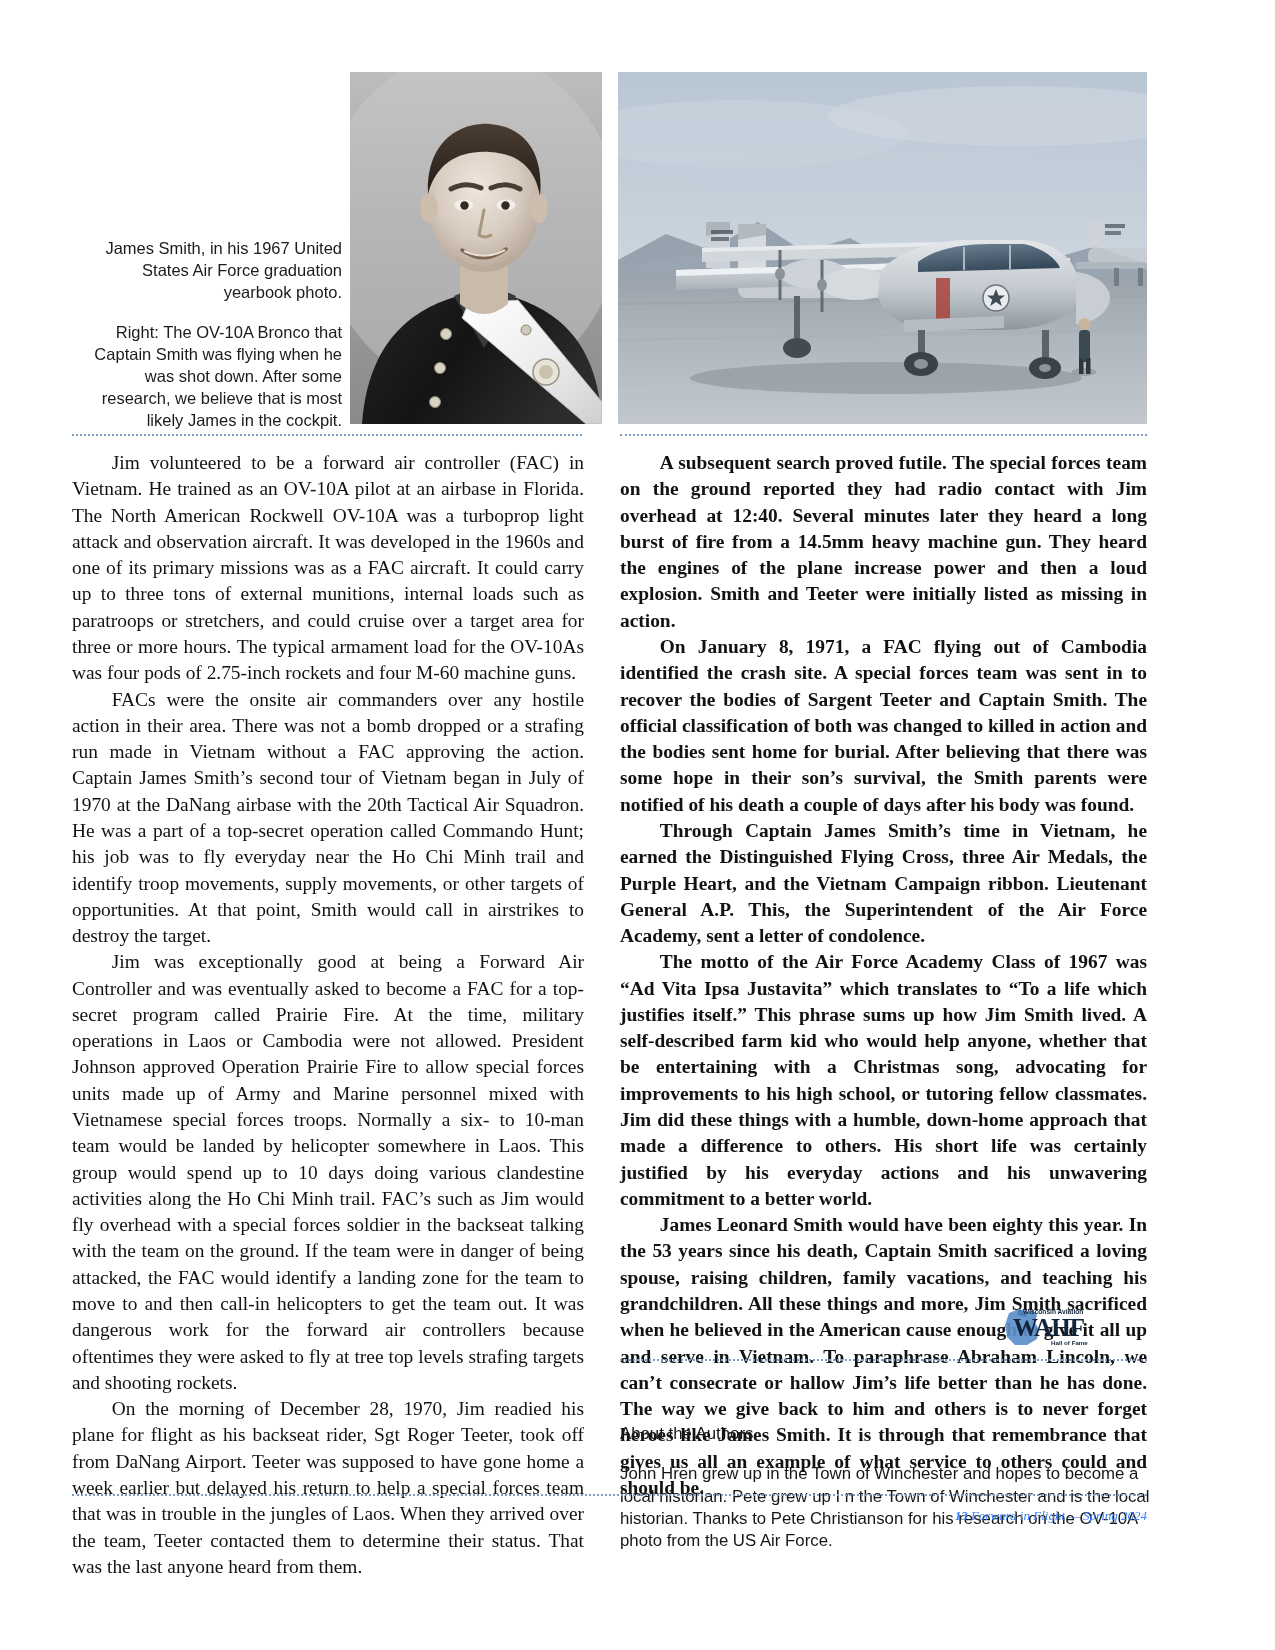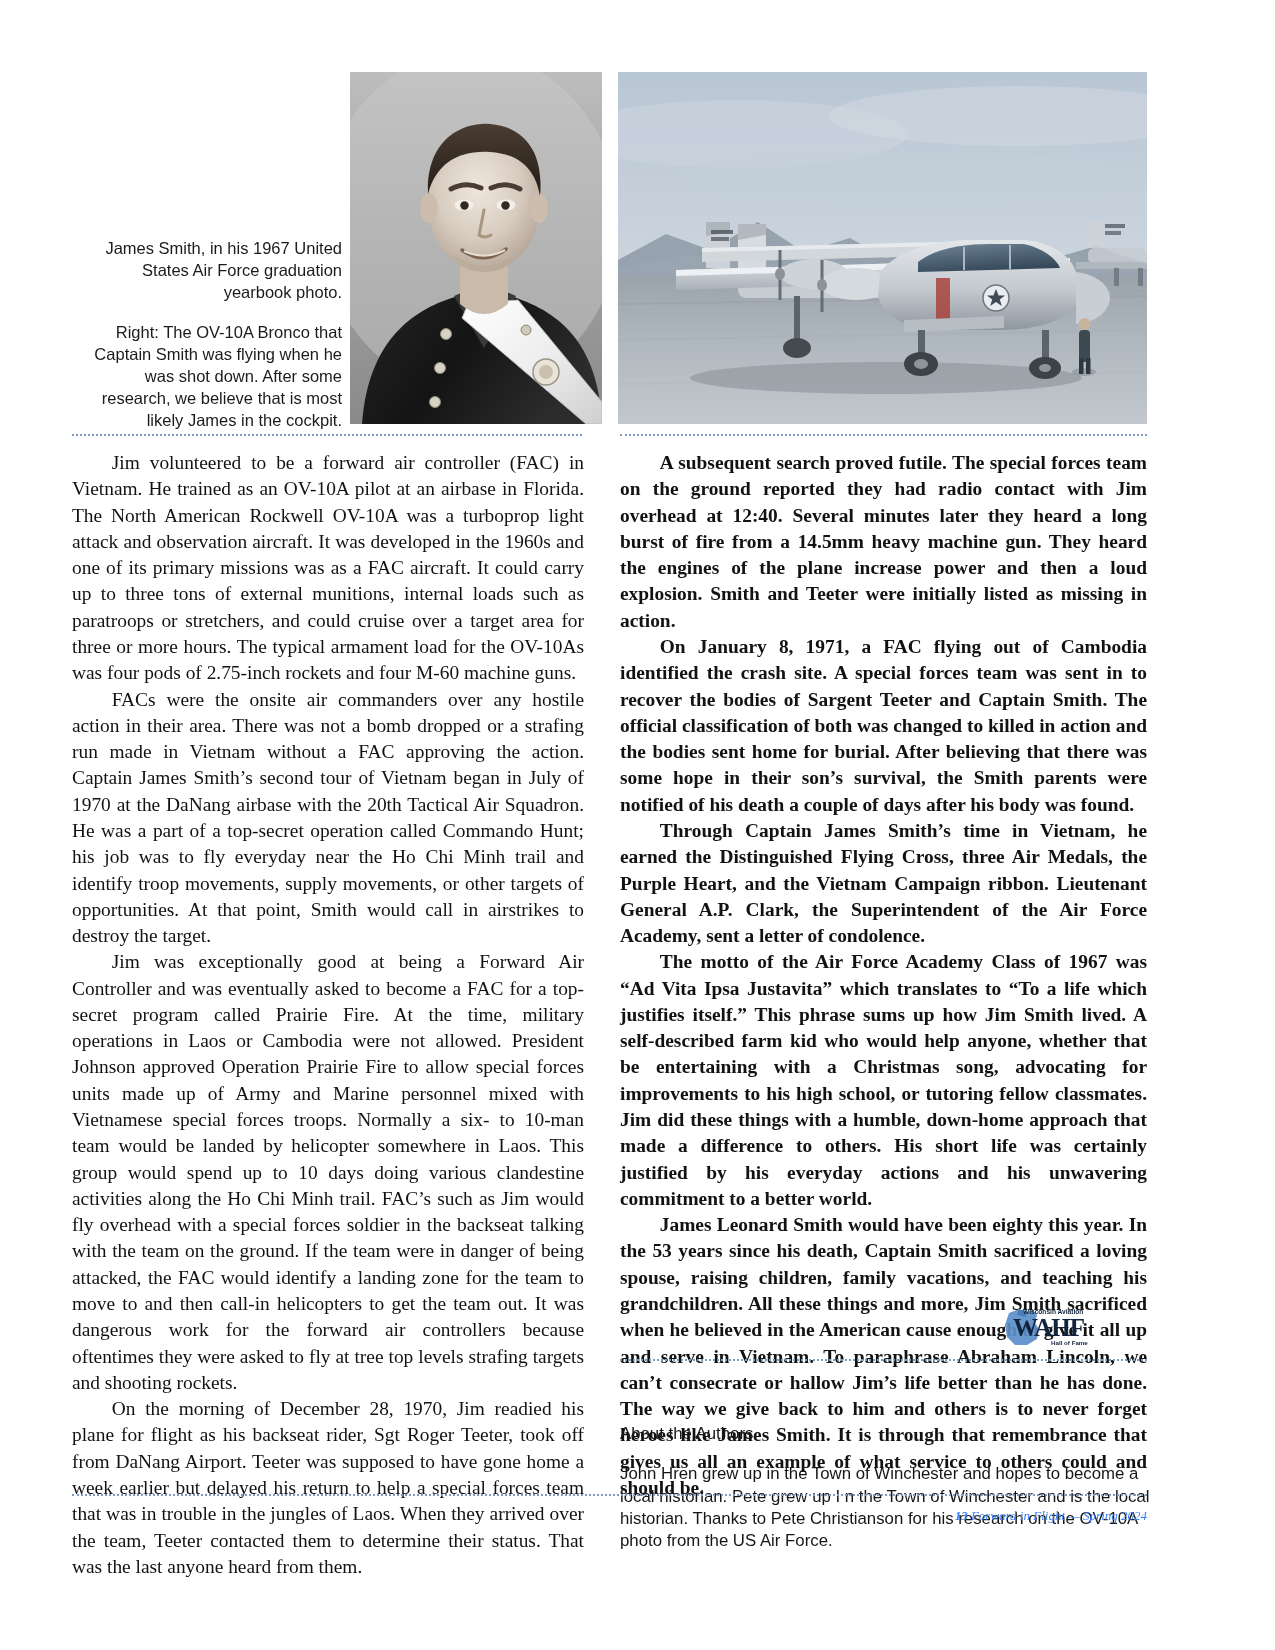--- a/index.html
+++ b/index.html
@@ -347,21 +347,21 @@
   <div class="col col-left">
     <p>Jim volunteered to be a forward air controller (FAC) in Vietnam. He trained as an OV-10A pilot at an airbase in Florida. The North American Rockwell OV-10A was a turboprop light attack and observation aircraft. It was developed in the 1960s and one of its primary missions was as a FAC aircraft. It could carry up to three tons of external munitions, internal loads such as paratroops or stretchers, and could cruise over a target area for three or more hours. The typical armament load for the OV-10As was four pods of 2.75-inch rockets and four M-60 machine guns.</p>
     <p>FACs were the onsite air commanders over any hostile action in their area. There was not a bomb dropped or a strafing run made in Vietnam without a FAC approving the action. Captain James Smith’s second tour of Vietnam began in July of 1970 at the DaNang airbase with the 20th Tactical Air Squadron. He was a part of a top-secret operation called Commando Hunt; his job was to fly everyday near the Ho Chi Minh trail and identify troop movements, supply movements, or other targets of opportunities. At that point, Smith would call in airstrikes to destroy the target.</p>
     <p>Jim was exceptionally good at being a Forward Air Controller and was eventually asked to become a FAC for a top-secret program called Prairie Fire. At the time, military operations in Laos or Cambodia were not allowed. President Johnson approved Operation Prairie Fire to allow special forces units made up of Army and Marine personnel mixed with Vietnamese special forces troops. Normally a six- to 10-man team would be landed by helicopter somewhere in Laos. This group would spend up to 10 days doing various clandestine activities along the Ho Chi Minh trail. FAC’s such as Jim would fly overhead with a special forces soldier in the backseat talking with the team on the ground. If the team were in danger of being attacked, the FAC would identify a landing zone for the team to move to and then call-in helicopters to get the team out. It was dangerous work for the forward air controllers because oftentimes they were asked to fly at tree top levels strafing targets and shooting rockets.</p>
     <p>On the morning of December 28, 1970, Jim readied his plane for flight as his backseat rider, Sgt Roger Teeter, took off from DaNang Airport. Teeter was supposed to have gone home a week earlier but delayed his return to help a special forces team that was in trouble in the jungles of Laos. When they arrived over the team, Teeter contacted them to determine their status. That was the last anyone heard from them.</p>
   </div>
 
   <div class="col col-right">
     <p>A subsequent search proved futile. The special forces team on the ground reported they had radio contact with Jim overhead at 12:40. Several minutes later they heard a long burst of fire from a 14.5mm heavy machine gun. They heard the engines of the plane increase power and then a loud explosion. Smith and Teeter were initially listed as missing in action.</p>
     <p>On January 8, 1971, a FAC flying out of Cambodia identified the crash site. A special forces team was sent in to recover the bodies of Sargent Teeter and Captain Smith. The official classification of both was changed to killed in action and the bodies sent home for burial. After believing that there was some hope in their son’s survival, the Smith parents were notified of his death a couple of days after his body was found.</p>
-    <p>Through Captain James Smith’s time in Vietnam, he earned the Distinguished Flying Cross, three Air Medals, the Purple Heart, and the Vietnam Campaign ribbon. Lieutenant General A.P. Clark, the Superintendent of the Air Force Academy, sent a letter of condolence.</p>
+    <p>Through Captain James Smith’s time in Vietnam, he earned the Distinguished Flying Cross, three Air Medals, the Purple Heart, and the Vietnam Campaign ribbon. Lieutenant General A.P. This, the Superintendent of the Air Force Academy, sent a letter of condolence.</p>
     <p>The motto of the Air Force Academy Class of 1967 was “Ad Vita Ipsa Justavita” which translates to “To a life which justifies itself.” This phrase sums up how Jim Smith lived. A self-described farm kid who would help anyone, whether that be entertaining with a Christmas song, advocating for improvements to his high school, or tutoring fellow classmates. Jim did these things with a humble, down-home approach that made a difference to others. His short life was certainly justified by his everyday actions and his unwavering commitment to a better world.</p>
     <p>James Leonard Smith would have been eighty this year. In the 53 years since his death, Captain Smith sacrificed a loving spouse, raising children, family vacations, and teaching his grandchildren. All these things and more, Jim Smith sacrificed when he believed in the American cause enough to give it all up and serve in Vietnam. To paraphrase Abraham Lincoln, we can’t consecrate or hallow Jim’s life better than he has done. The way we give back to him and others is to never forget heroes like James Smith. It is through that remembrance that gives us all an example of what service to others could and should be.</p>
   </div>
 
   <div class="wahf-logo">
     <svg width="101" height="48" viewBox="0 0 101 48" xmlns="http://www.w3.org/2000/svg">
 
       <path d="M16 10 L26 6 L34 9 L40 7 L44 12 L42 20 L46 26 L44 36 L34 42 L22 42 L14 34 L12 22 Z" fill="#5b8fc9" opacity="0.92"></path>
       <path d="M26 6 L34 9 L33 14 L24 12 Z" fill="#4a7cb4" opacity="0.9"></path>
 

